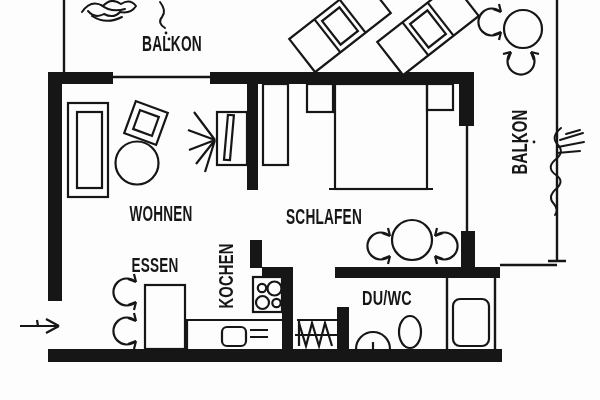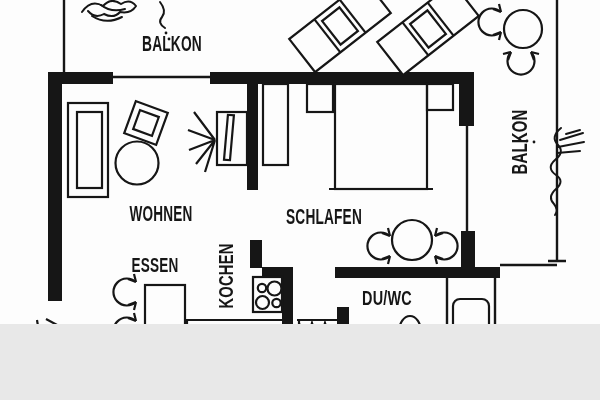--- a/index.html
+++ b/index.html
@@ -1,18 +1,18 @@
 <!DOCTYPE html>
 <html style="--ink: #161616; --paper: #fdfdfd;"><head>
 <meta charset="utf-8">
 <style>
   :root { --ink:#161616; --paper:#fdfdfd; }
   html,body{margin:0;padding:0;background:#e8e8e8;}
   .plan{
-    position:relative;width:600px;height:324px;background:var(--paper);
+    position:relative;width:600px;height:400px;background:var(--paper);
     overflow:hidden;font-family:"Liberation Sans", sans-serif;
   }
   svg{display:block;}
   .wall{fill:var(--ink);stroke:none;}
   .thin{stroke:var(--ink);stroke-width:2.4;fill:none;stroke-linecap:butt;}
   .furn{stroke:var(--ink);stroke-width:2.2;fill:none;stroke-linejoin:miter;}
   .furn-f{stroke:var(--ink);stroke-width:2.2;fill:var(--paper);}
   .scrib{stroke:var(--ink);stroke-width:2;fill:none;stroke-linecap:round;}
   .dot{fill:var(--ink);stroke:none;}
   .label{

